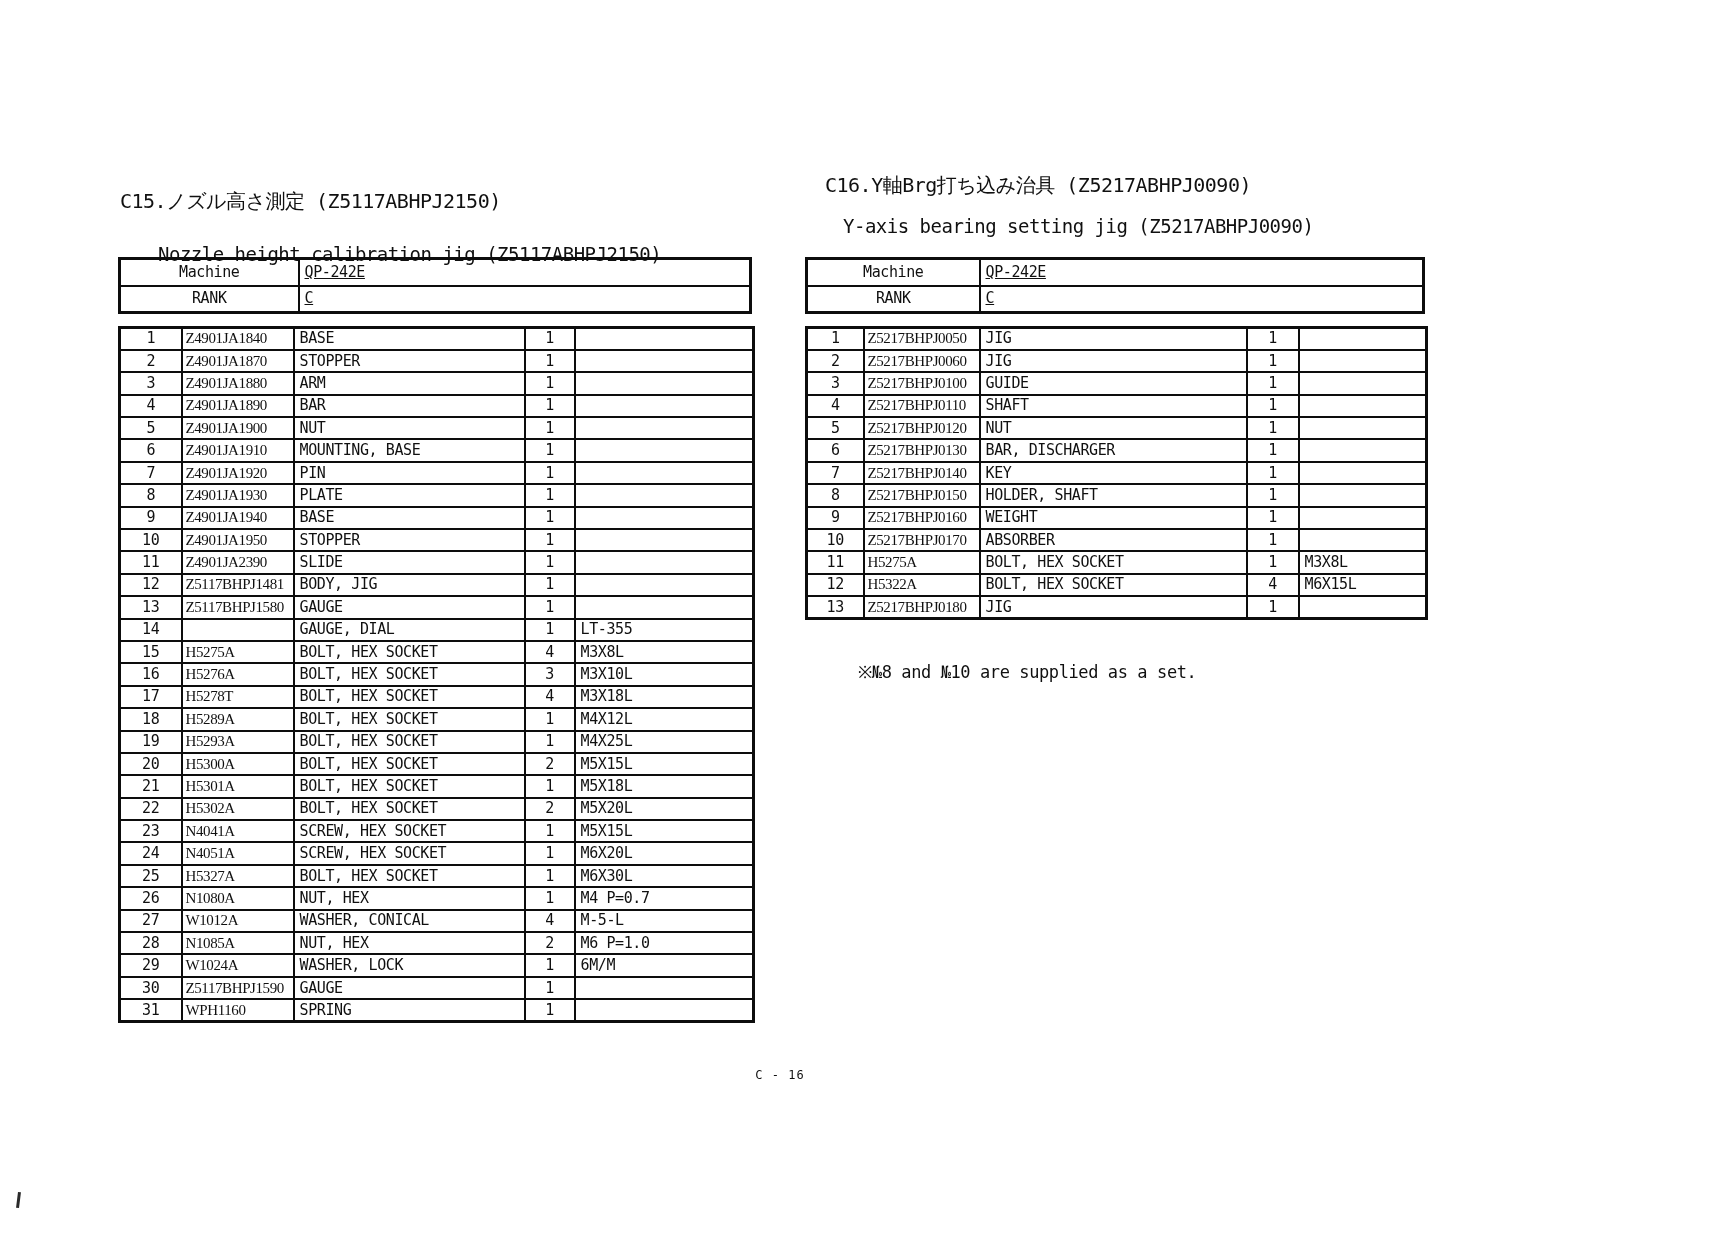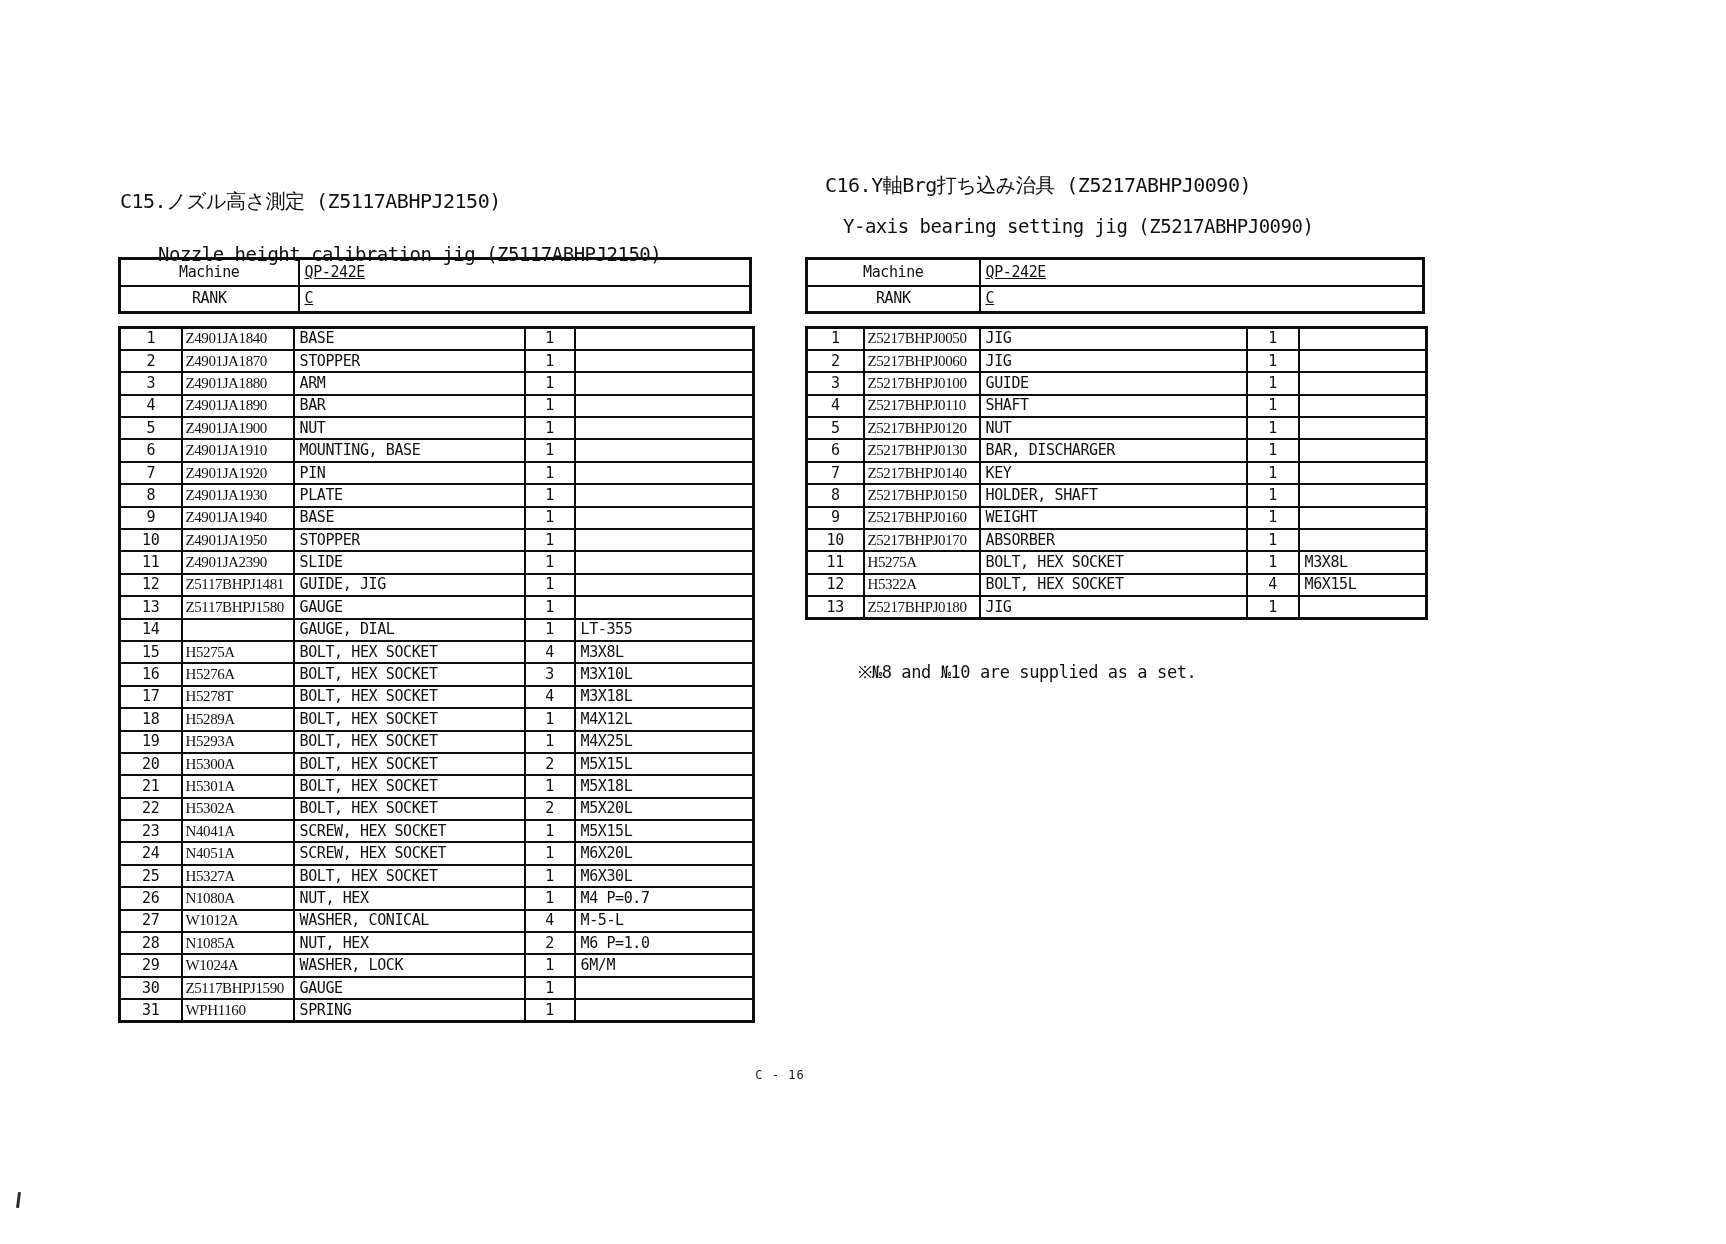--- a/index.html
+++ b/index.html
@@ -139,21 +139,21 @@
         <tr>
           <td class="col-no">11</td>
           <td class="col-part">Z4901JA2390</td>
           <td class="col-desc">SLIDE</td>
           <td class="col-qty">1</td>
           <td class="col-remark"></td>
         </tr>
         <tr>
           <td class="col-no">12</td>
           <td class="col-part">Z5117BHPJ1481</td>
-          <td class="col-desc">GUIDE, JIG</td>
+          <td class="col-desc">BODY, JIG</td>
           <td class="col-qty">1</td>
           <td class="col-remark"></td>
         </tr>
         <tr>
           <td class="col-no">13</td>
           <td class="col-part">Z5117BHPJ1580</td>
           <td class="col-desc">GAUGE</td>
           <td class="col-qty">1</td>
           <td class="col-remark"></td>
         </tr>

